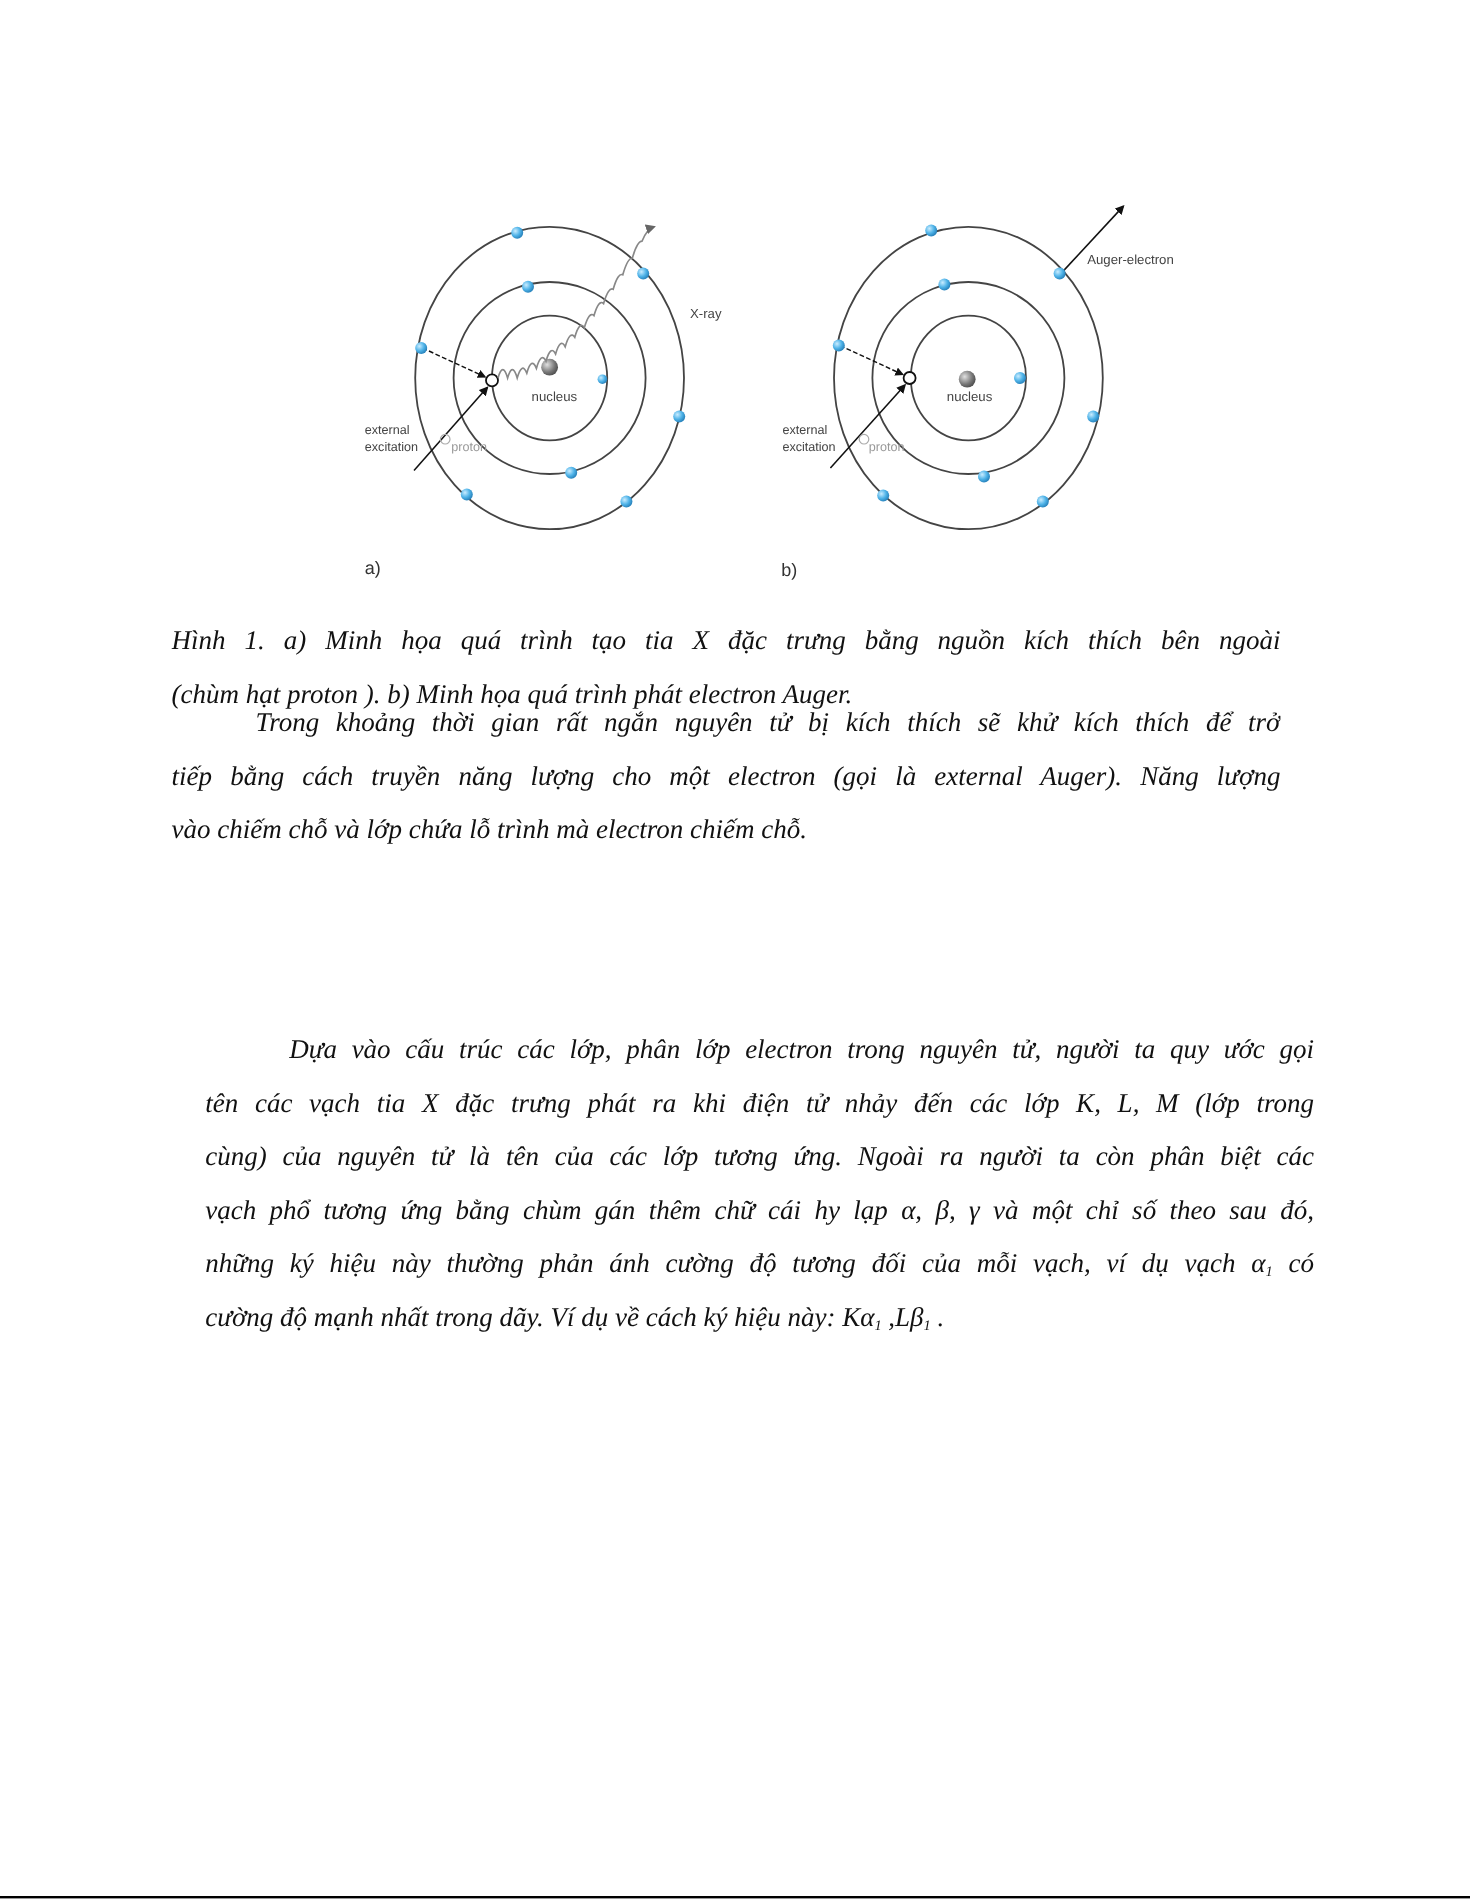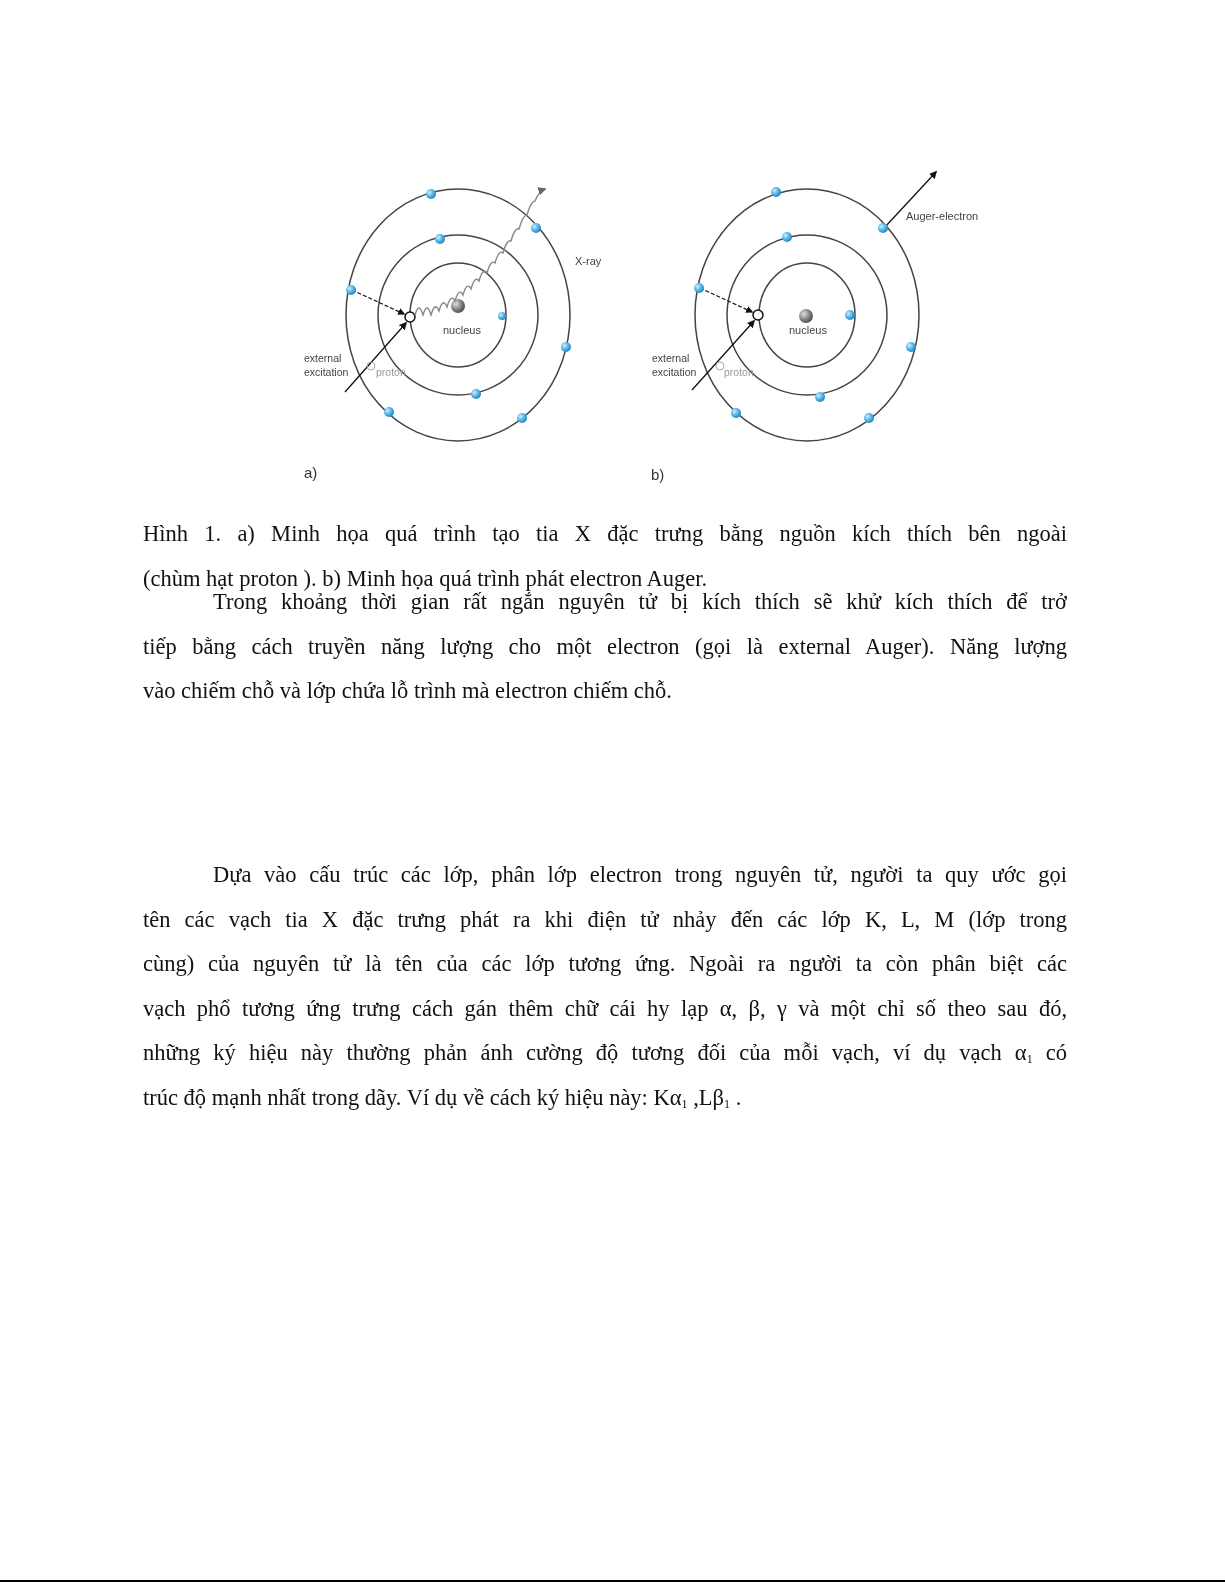--- a/index.html
+++ b/index.html
@@ -2,27 +2,27 @@
 <html><head>
 <meta charset="utf-8">
 <style>
   html, body { margin: 0; padding: 0; background: #ffffff; }
   body { width: 1225px; height: 1585px; position: relative; overflow: hidden; }
   .page { position: absolute; left: 0; top: 0; width: 1225px; height: 1585px; background: #fff; }
   .figure { position: absolute; left: 290px; top: 160px; width: 720px; height: 340px; }
   .figure svg { position: absolute; left: 0; top: 0; }
   .diagram-label { font-family: "Liberation Sans", sans-serif; fill: #444; }
   .sublabel { font-family: "Liberation Sans", sans-serif; font-size: 15px; fill: #333; }
-  .text { position: absolute; left: 143px; width: 924px; font-family: "Liberation Serif", serif; font-size: 22.5px; color: #111; text-align: justify; }
+  .text { position: absolute; left: 143px; width: 924px; font-family: "Liberation Serif", serif; font-size: 22.5px; color: #111; text-align: justify; font-style: italic; }
   .line { display: block; height: 44.5px; line-height: 44.5px; white-space: nowrap; }
   .just { text-align-last: justify; white-space: normal; overflow: hidden; }
   .indent { padding-left: 70px; }
   .caption { top: 512px; }
   .p1 { top: 580px; }
-  .p2 { top: 853px; }
+  .p2 { top: 853px; margin-left: 28px; }
   sub { font-size: 12px; vertical-align: -3px; line-height: 0; }
   .bottom-rule { position: absolute; left: 0; right: 0; top: 1580px; height: 2px; background: #000; }
 </style>
 </head>
 <body>
 
 <div class="page">
 
   <div class="figure">
     <svg width="720" height="340" viewBox="0 0 720 340">
@@ -117,19 +117,19 @@
   <div class="text p1">
     <span class="line just indent">Trong khoảng thời gian rất ngắn nguyên tử bị kích thích sẽ khử kích thích để trở</span>
     <span class="line just">tiếp bằng cách truyền năng lượng cho một electron (gọi là external Auger). Năng lượng</span>
     <span class="line">vào chiếm chỗ và lớp chứa lỗ trình mà electron chiếm chỗ.</span>
   </div>
 
   <div class="text p2">
     <span class="line just indent">Dựa vào cấu trúc các lớp, phân lớp electron trong nguyên tử, người ta quy ước gọi</span>
     <span class="line just">tên các vạch tia X đặc trưng phát ra khi điện tử nhảy đến các lớp K, L, M (lớp trong</span>
     <span class="line just">cùng) của nguyên tử là tên của các lớp tương ứng. Ngoài ra người ta còn phân biệt các</span>
-    <span class="line just">vạch phổ tương ứng trưng cách gán thêm chữ cái hy lạp α, β, γ và một chỉ số theo sau đó,</span>
+    <span class="line just">vạch phổ tương ứng bằng chùm gán thêm chữ cái hy lạp α, β, γ và một chỉ số theo sau đó,</span>
     <span class="line just"><span>những ký hiệu này thường phản ánh cường độ tương đối của mỗi vạch, ví dụ vạch </span><span>α</span><sub>1</sub><span> có</span></span>
-    <span class="line"><span>trúc độ mạnh nhất trong dãy. Ví dụ về cách ký hiệu này: </span><span>Kα</span><sub>1</sub><span> ,Lβ</span><sub>1</sub><span> .</span></span>
+    <span class="line"><span>cường độ mạnh nhất trong dãy. Ví dụ về cách ký hiệu này: </span><span>Kα</span><sub>1</sub><span> ,Lβ</span><sub>1</sub><span> .</span></span>
   </div>
 
   <div class="bottom-rule"></div>
 </div>
 
 </body></html>

